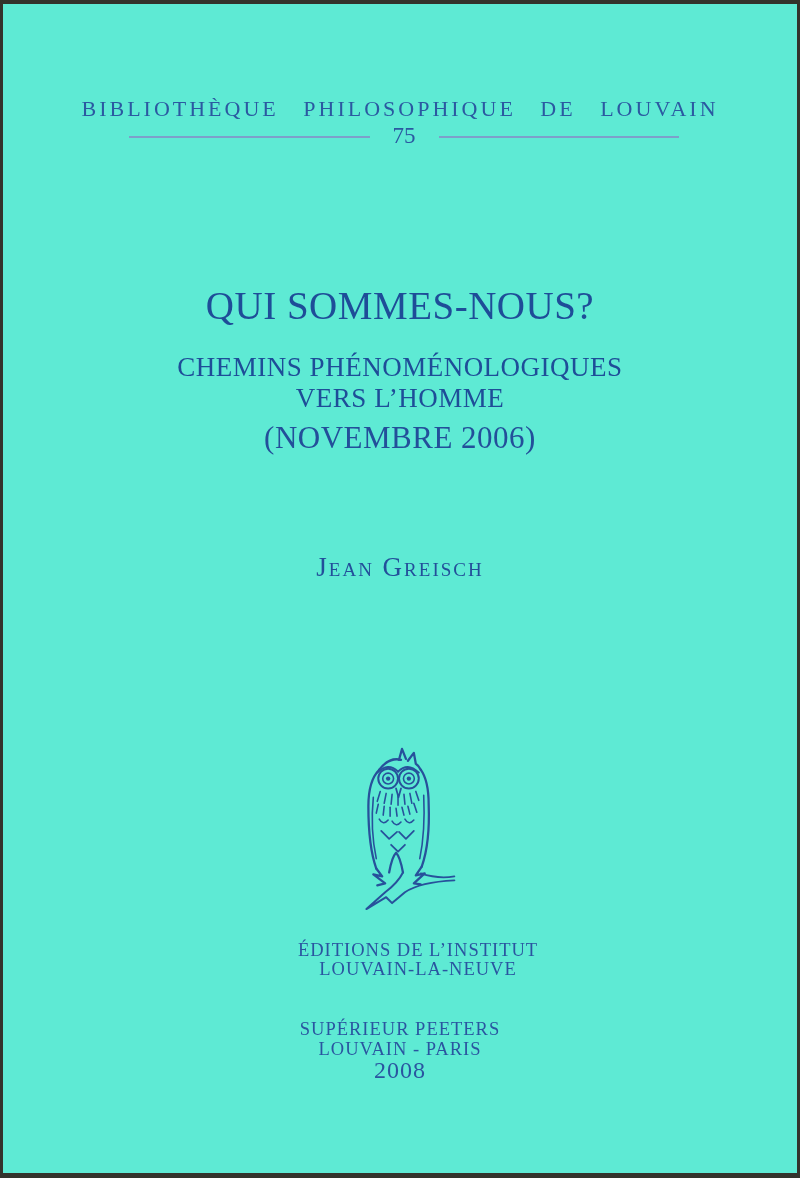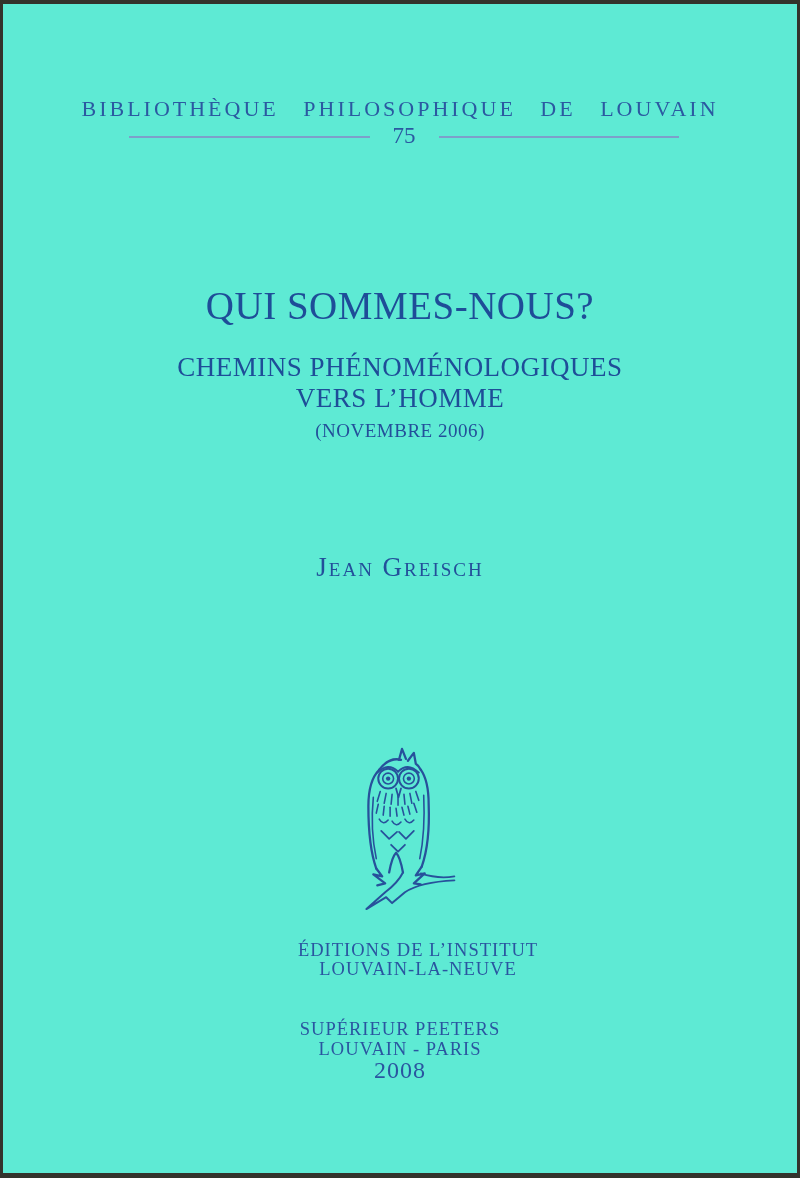--- a/index.html
+++ b/index.html
@@ -60,21 +60,21 @@
   .book-subtitle {
     top: 336px;
     font-size: 27px;
     line-height: 31px;
     letter-spacing: 0.5px;
     color: #1e4d98;
     margin-top: 12px;
   }
   .date-note {
     top: 416px;
-    font-size: 19px;
+    font-size: 31px;
     letter-spacing: 0.5px;
     color: #234f9a;
     font-family: Liberation Serif, serif;
   }
   
   .author-name {
     top: 548px;
     font-size: 27px;
     font-variant: small-caps;
     letter-spacing: 2px;

